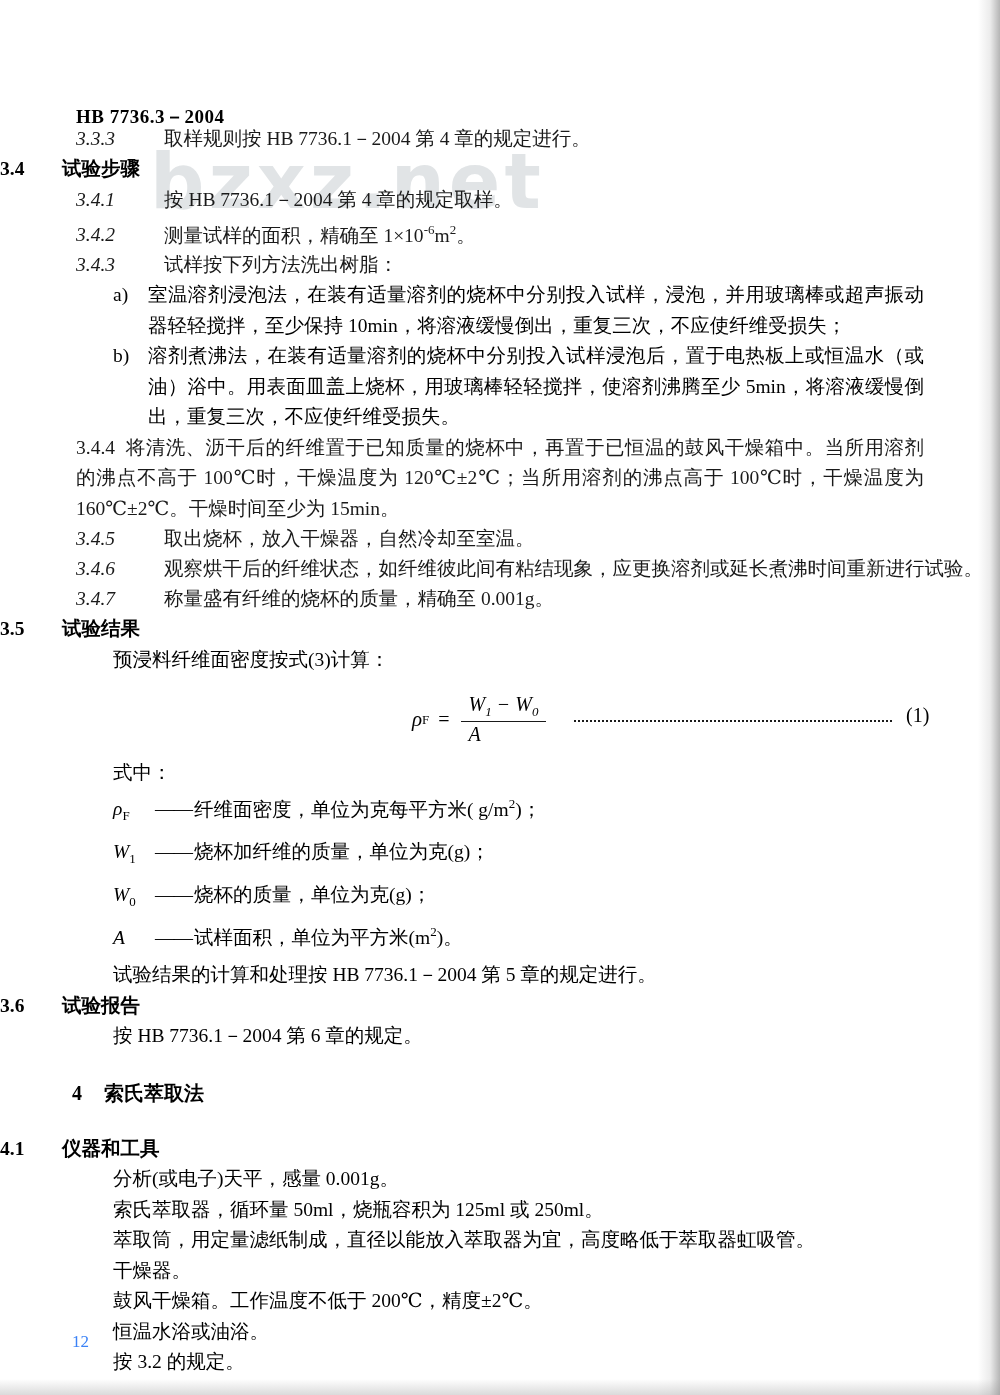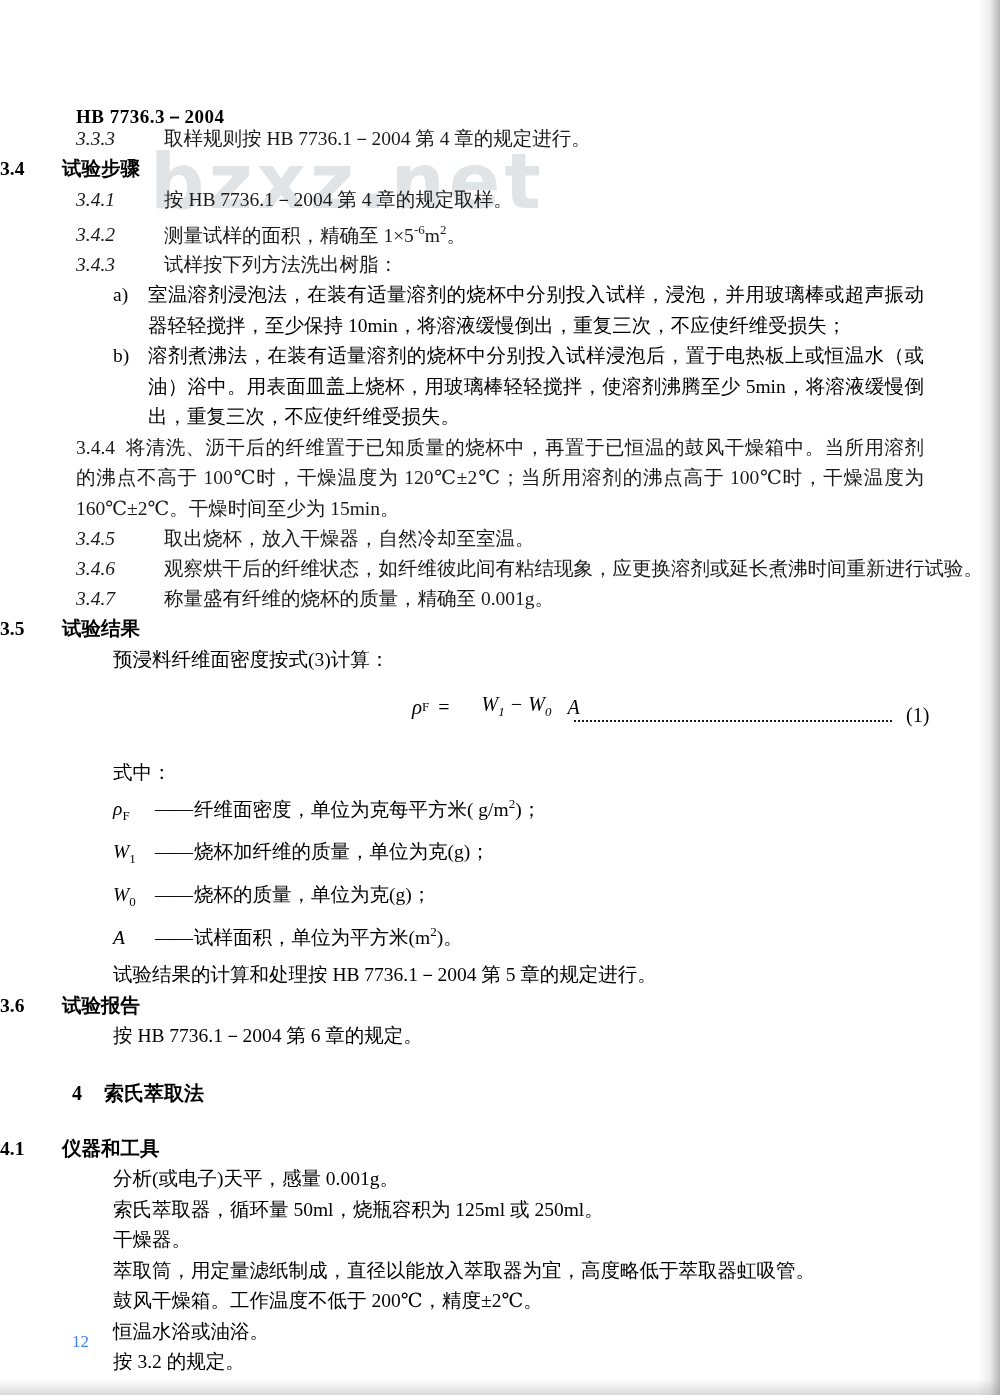--- a/index.html
+++ b/index.html
@@ -141,23 +141,24 @@
     position: absolute;
     left: 336px;
     top: 2px;
     display: flex;
     align-items: center;
     font-size: 20px;
     white-space: nowrap;
   }
   .frac {
     display: inline-flex;
-    align-items: center;
+    flex-direction: column;
+    align-items: flex-start;
     vertical-align: middle;
-    margin: 0 15px;
+    margin: 0 2px;
   }
   .frac .top {
     padding: 0 8px 1px 8px;
     font-size: 20px;
     font-style: italic;
     white-space: nowrap;
   }
   .frac .bar {
     width: 100%;
     border-top: 1.4px solid #1a1a1a;
@@ -285,21 +286,21 @@
 
     <div class="sec">
       <span class="snum">3.4</span><span>试验步骤</span>
     </div>
 
     <div class="ln lvl0">
       <span class="clause-num wide">3.4.1</span><span>按 HB 7736.1－2004 第 4 章的规定取样。</span>
     </div>
 
     <div class="ln lvl0">
-      <span class="clause-num wide">3.4.2</span><span>测量试样的面积，精确至 1×5</span><span class="sup">-6</span><span>m</span><span class="sup">2</span><span>。</span>
+      <span class="clause-num wide">3.4.2</span><span>测量试样的面积，精确至 1×10</span><span class="sup">-6</span><span>m</span><span class="sup">2</span><span>。</span>
     </div>
 
     <div class="ln lvl0">
       <span class="clause-num wide">3.4.3</span><span>试样按下列方法洗出树脂：</span>
     </div>
 
     <div class="list-item">
       <div class="list-marker">a)</div>
       <div class="list-text">室温溶剂浸泡法，在装有适量溶剂的烧杯中分别投入试样，浸泡，并用玻璃棒或超声振动器轻轻搅拌，至少保持 10min，将溶液缓慢倒出，重复三次，不应使纤维受损失；</div>
     </div>
@@ -388,22 +389,22 @@
       <span class="cnum">4</span><span>索氏萃取法</span>
     </div>
 
     <div class="gap-l"></div>
 
     <div class="sec">
       <span class="snum">4.1</span><span>仪器和工具</span>
     </div>
     <div class="sub-para">分析(或电子)天平，感量 0.001g。</div>
     <div class="sub-para">索氏萃取器，循环量 50ml，烧瓶容积为 125ml 或 250ml。</div>
+    <div class="sub-para">萃取筒，用定量滤纸制成，直径以能放入萃取器为宜，高度略低于萃取器虹吸管。</div>
     <div class="sub-para">干燥器。</div>
-    <div class="sub-para">萃取筒，用定量滤纸制成，直径以能放入萃取器为宜，高度略低于萃取器虹吸管。</div>
     <div class="sub-para">鼓风干燥箱。工作温度不低于 200℃，精度±2℃。</div>
     <div class="sub-para">恒温水浴或油浴。</div>
 
     <div class="sub-para">按 3.2 的规定。</div>
 
   </div>
 
   <div class="pagenum">12</div>
 
   <div class="page-edge-right"></div>

